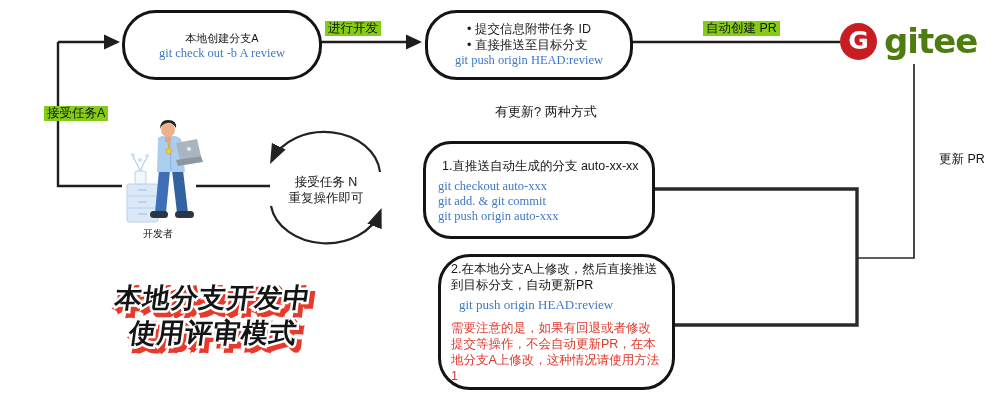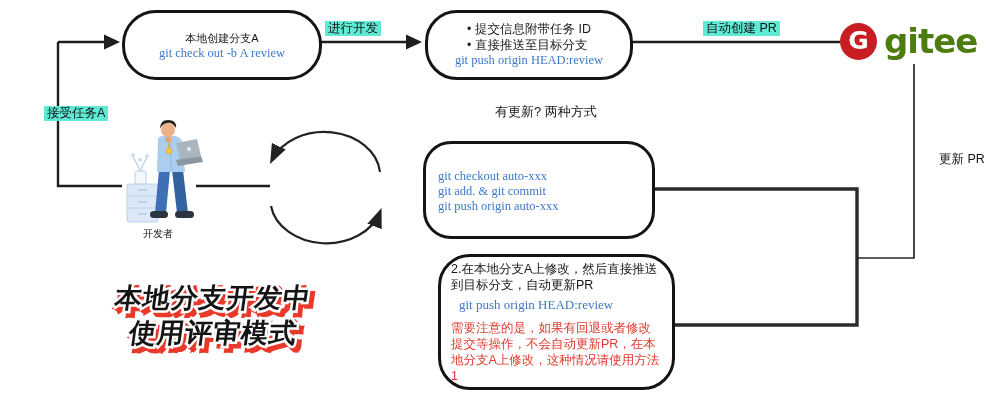--- a/index.html
+++ b/index.html
@@ -15,21 +15,21 @@
   }
   .pill { border-radius:34px; align-items:center; text-align:center; }
   .roundbox { border-radius:28px; }
   .node-title { font-size:11px; color:#161616; line-height:16px; }
   .cmd {
     font-family:Liberation Serif, serif;
     color:#3e78c8; font-size:12.5px; line-height:15px; white-space:pre;
   }
   .label {
     position:absolute; z-index:3; font-size:12.5px; color:#161616;
-    white-space:nowrap; background:#5eead4; padding:0 3px; line-height:15px;
+    white-space:nowrap; background:#84cc16; padding:0 3px; line-height:15px;
   }
   .bullets { text-align:left; font-size:12.5px; line-height:15.5px; }
   .bullet-line::before { content:"• "; }
   .box-inner { padding:8px 10px 6px 12px; }
   .m1-title { font-size:12.5px; margin:0 0 4px 4px; color:#161616; }
   .warning {
     color:#de3a2d; font-size:12.5px; line-height:16px; margin-top:8px;
   }
   .m2-title { font-size:12.5px; line-height:16px; color:#161616; }
   .m2-cmd { margin:4px 0 0 8px; font-size:13px; }
@@ -158,27 +158,32 @@
 
   <div class="label" style="left:703px; top:21px;">自动创建 PR</div>
 
   <div class="gitee-badge" style="left:840px; top:23px;">
     <span class="gitee-g">G</span>
   </div>
   <div class="gitee-word" style="left:884px; top:21px;">gitee</div>
 
   <div class="label" style="left:936px; top:152px; background:transparent;">更新 PR</div>
 
+  <div class="loop-text" style="left:276px; top:174px; width:100px;">
+    <div>接受任务 N</div>
+    <div>重复操作即可</div>
+  </div>
 
   <div class="label dev-label" style="left:140px; top:226px;">开发者</div>
 
   <div class="label question" style="left:492px; top:104px; background:transparent;">有更新? 两种方式</div>
 
   <div class="node roundbox" style="left:423px; top:141px; width:226px; height:92px;">
     <div class="box-inner">
+      <div class="m1-title">1.直推送自动生成的分支 auto-xx-xx</div>
       <div class="cmd">git checkout auto-xxx</div>
       <div class="cmd">git add. &amp; git commit</div>
       <div class="cmd">git push origin auto-xxx</div>
     </div>
   </div>
 
   <div class="node" style="left:418px; top:254px; width:231px; height:130px; border-radius:32px;margin-left:20px;">
     <div class="box-inner" style="padding:6px 10px 6px 10px;">
       <div class="m2-title">2.在本地分支A上修改，然后直接推送到目标分支，自动更新PR</div>
       <div class="cmd m2-cmd">git push origin HEAD:review</div>

